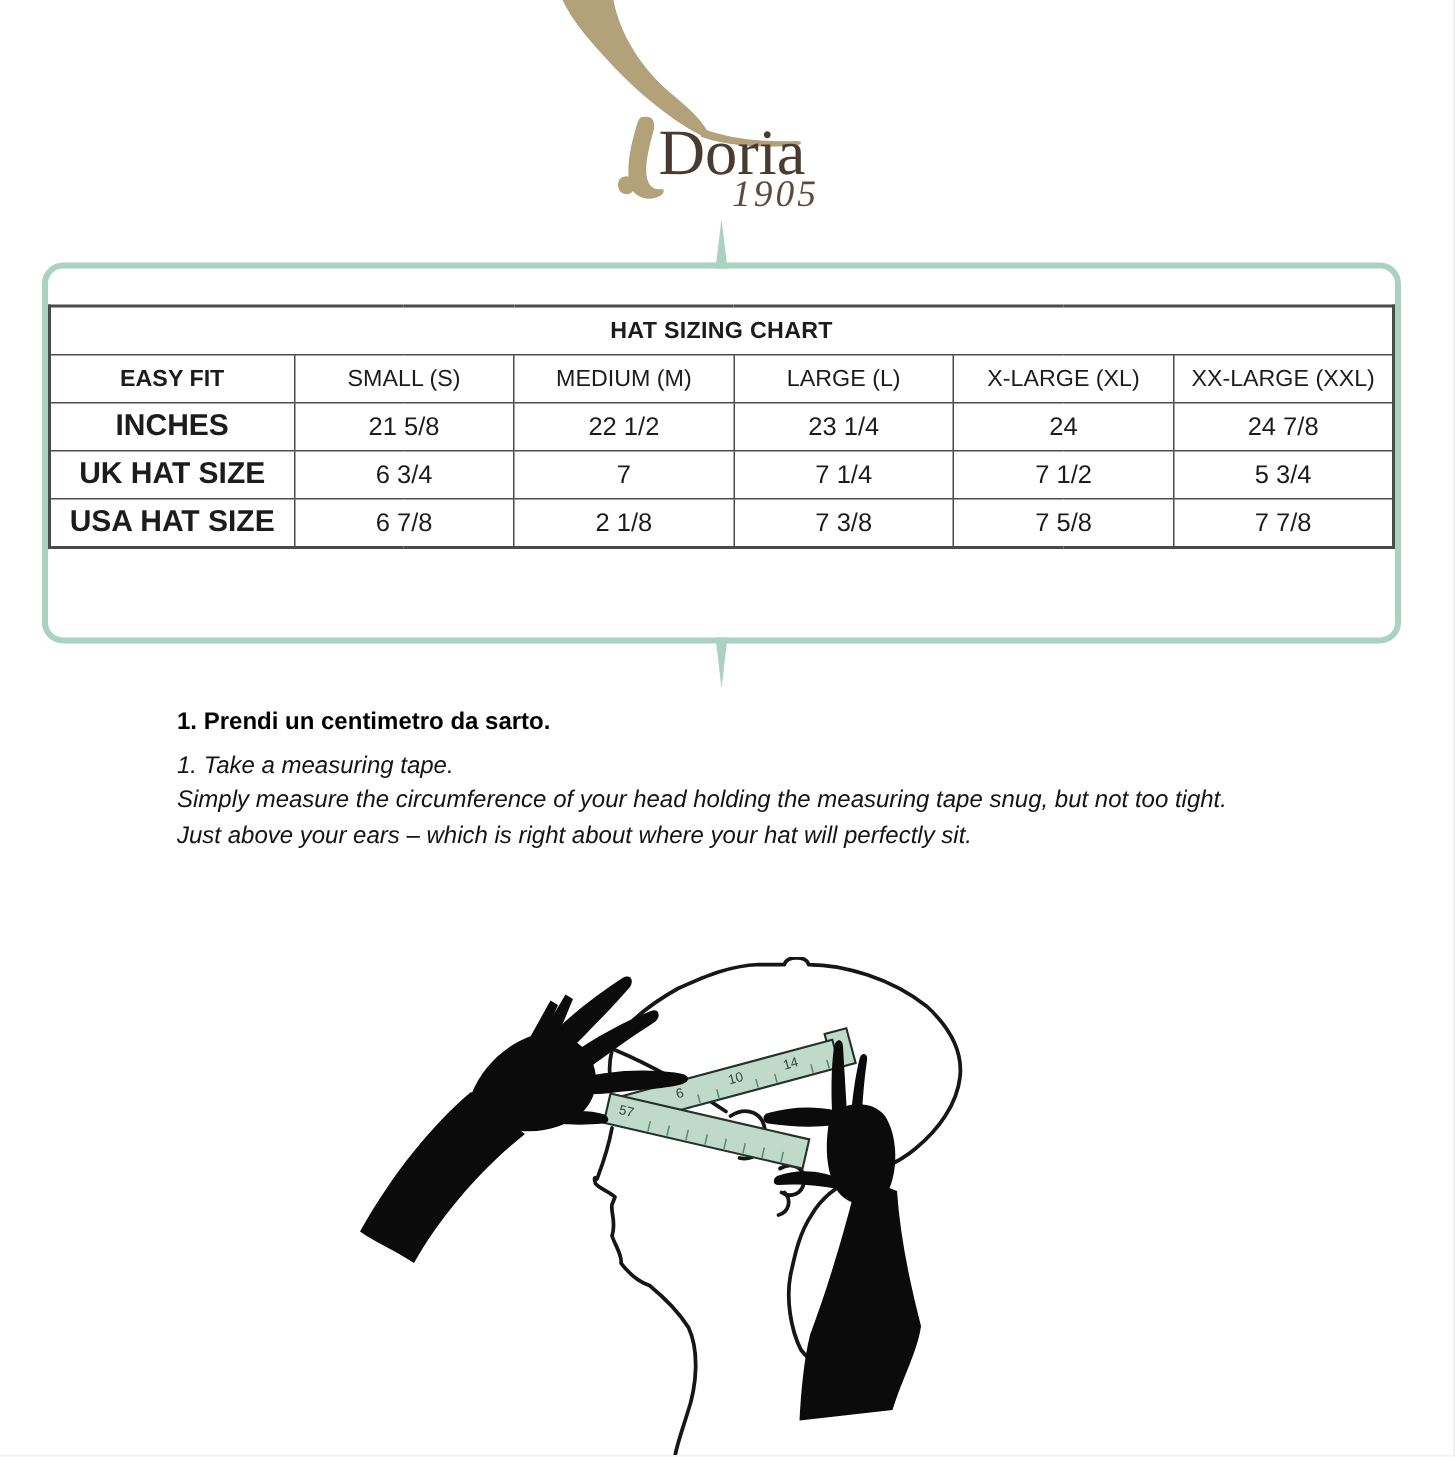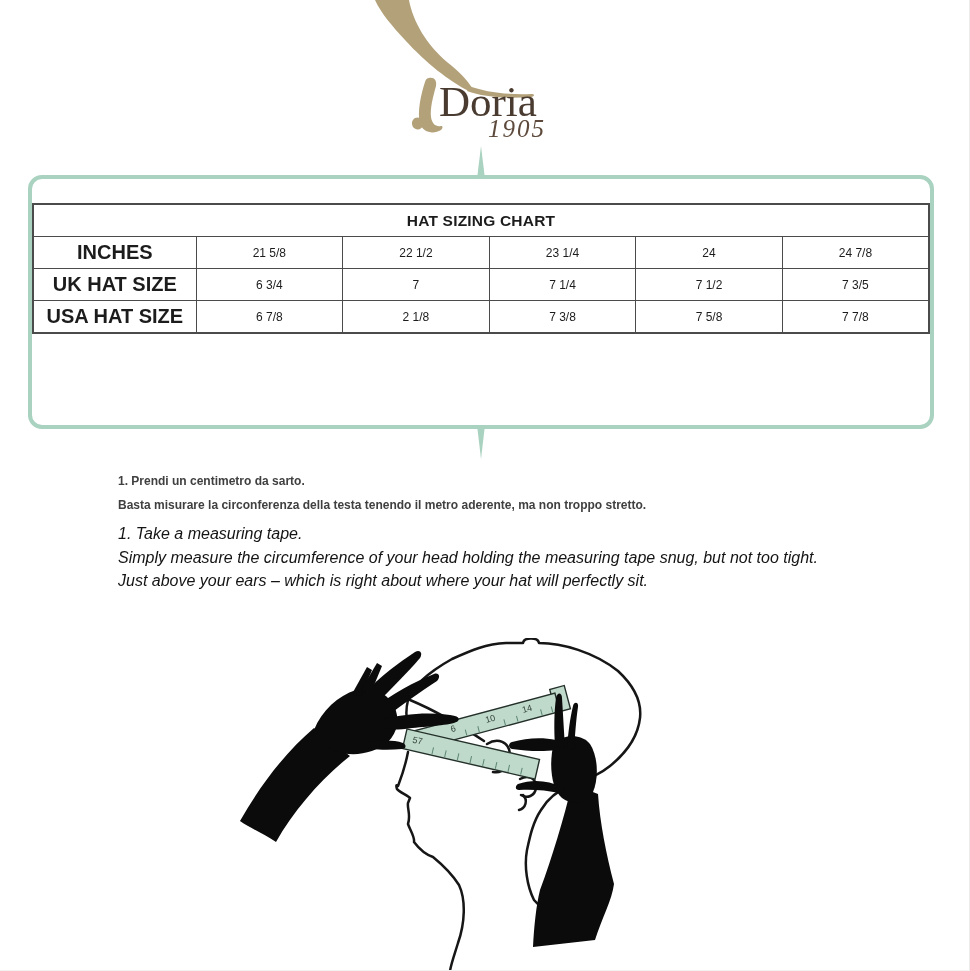--- a/index.html
+++ b/index.html
@@ -26,28 +26,28 @@
     border:2px solid #4b4b4b;
   }
   table.size-chart td{
     border:1px solid #4b4b4b;text-align:center;vertical-align:middle;
     height:31px;padding:0;font-size:15.5px;color:#1c1c1c;overflow:hidden;white-space:nowrap;
   }
   td.title-cell{height:33px;font-size:25px;font-weight:700;letter-spacing:.2px;color:#111;}
   td.rowlabel{text-align:left;padding-left:7px;font-weight:700;font-size:15px;}
   tr.cm-row td{font-weight:700;}
   tr.cm-row td.rowlabel{font-weight:700;}
-  tr.val-row td{font-size:12px;font-weight:400;}
+  tr.val-row td{font-size:17px;font-weight:400;}
   tr.val-row td.rowlabel{font-size:20px;font-weight:700;}
   col.c-label{width:18.2%;}
   col.c-half{width:8.18%;}
 
   
   .instructions{position:absolute;left:118px;top:470px;width:800px;}
-  .instr-it div{font-weight:700;font-size:12px;line-height:23.5px;color:#404040;}
+  .instr-it div{font-weight:700;font-size:16px;line-height:23.5px;color:#000000;}
   .instr-en{margin-top:5px;}
   .instr-en div{font-style:italic;font-size:16px;line-height:23.5px;color:#141414;}
 
   
   .illustration{position:absolute;left:222px;top:638px;width:448px;height:333px;}
 
   .head-stroke{fill:none;stroke:#161616;stroke-width:2.5;stroke-linecap:round;stroke-linejoin:round;}
   .head-fill{fill:#ffffff;stroke:none;}
   .ink{fill:#0b0b0b;stroke:none;}
   .tape{fill:#bfdacb;stroke:#24302a;stroke-width:1.4;}
@@ -85,52 +85,59 @@
         <col class="c-half">
         <col class="c-half">
         <col class="c-half">
         <col class="c-half">
         <col class="c-half">
     </colgroup>
     <tbody>
       <tr>
         <td class="title-cell" colspan="11">HAT SIZING CHART</td>
       </tr>
+      <tr>
+        <td class="rowlabel">EASY FIT</td>
+        <td colspan="2">SMALL (S)</td>
+        <td colspan="2">MEDIUM (M)</td>
+        <td colspan="2">LARGE (L)</td>
+        <td colspan="2">X-LARGE (XL)</td>
+        <td colspan="2">XX-LARGE (XXL)</td>
+      </tr>
       <tr class="val-row">
         <td class="rowlabel">INCHES</td>
         <td colspan="2">21 5/8</td>
         <td colspan="2">22 1/2</td>
         <td colspan="2">23 1/4</td>
         <td colspan="2">24</td>
         <td colspan="2">24 7/8</td>
       </tr>
       <tr class="val-row">
         <td class="rowlabel">UK HAT SIZE</td>
         <td colspan="2">6 3/4</td>
         <td colspan="2">7</td>
         <td colspan="2">7 1/4</td>
         <td colspan="2">7 1/2</td>
-        <td colspan="2">7 3/5</td>
+        <td colspan="2">5 3/4</td>
       </tr>
       <tr class="val-row">
         <td class="rowlabel">USA HAT SIZE</td>
         <td colspan="2">6 7/8</td>
         <td colspan="2">2 1/8</td>
         <td colspan="2">7 3/8</td>
         <td colspan="2">7 5/8</td>
         <td colspan="2">7 7/8</td>
       </tr>
     </tbody>
   </table>
 </div>
 
 <div class="instructions">
   <div class="instr-it">
     <div>1. Prendi un centimetro da sarto.</div>
-    <div>Basta misurare la circonferenza della testa tenendo il metro aderente, ma non troppo stretto.</div>
   </div>
   <div class="instr-en">
     <div>1. Take a measuring tape.</div>
     <div>Simply measure the circumference of your head holding the measuring tape snug, but not too tight.</div>
     <div>Just above your ears – which is right about where your hat will perfectly sit.</div>
   </div>
 </div>
 
 <div class="illustration">
   <svg width="448" height="333" viewBox="0 0 448 333">

